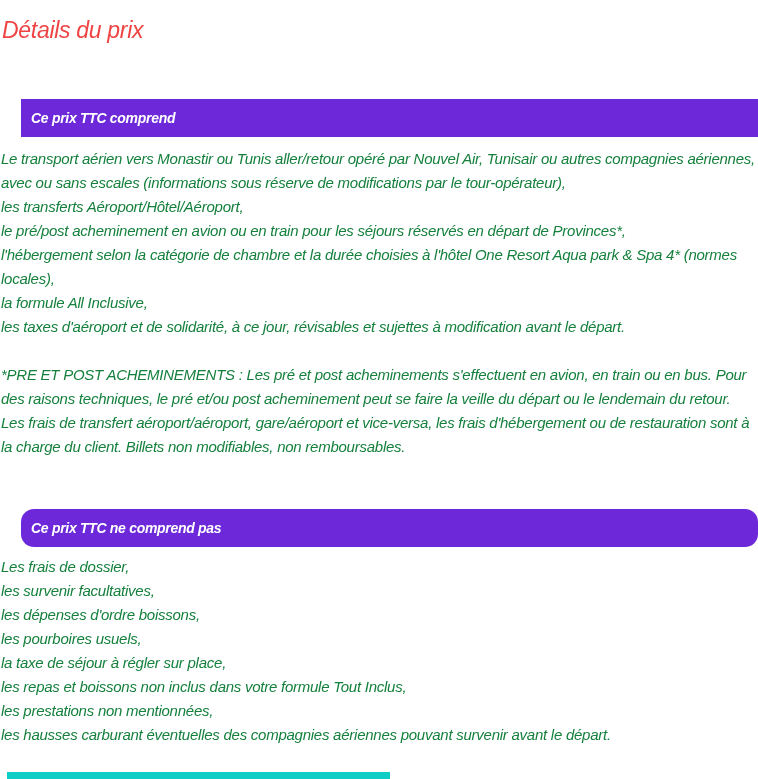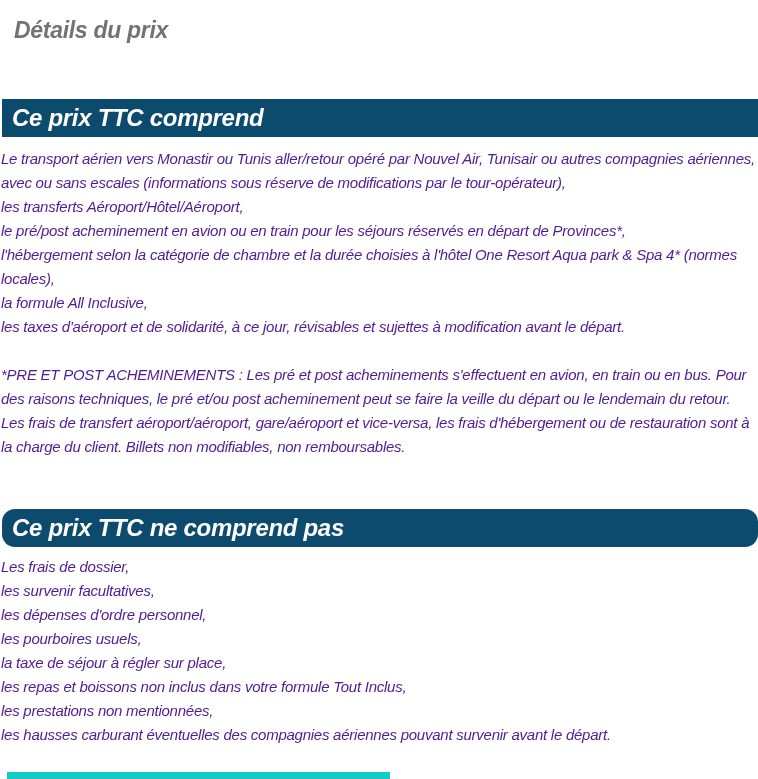--- a/index.html
+++ b/index.html
@@ -7,51 +7,51 @@
     position: relative;
     width: 758px;
     height: 779px;
     background: #ffffff;
     overflow: hidden;
     font-family: "Liberation Sans", sans-serif;
   }
   .page-title {
     position: absolute;
     top: 17px;
-    left: 14px;
+    left: 2px;
     margin: 0;
     font-size: 23px;
-    font-weight: 700;
+    font-weight: 400;
     font-style: italic;
-    color: #737373;
+    color: #ef4444;
     letter-spacing: -0.3px;
   }
   .banner {
     position: absolute;
-    left: 2px;
+    left: 21px;
     right: 0;
     height: 38px;
-    background: #0c4a6e;
+    background: #6d28d9;
     color: #ffffff;
-    font-size: 24px;
+    font-size: 14px;
     font-weight: 700;
     font-style: italic;
     line-height: 38px;
     padding-left: 10px;
     box-sizing: border-box;
     letter-spacing: -0.3px;
     white-space: nowrap;
   }
   .banner-included { top: 99px; }
   .banner-excluded { top: 509px; border-radius: 13px; }
   .body-text {
     position: absolute;
     left: 1px;
     width: 755px;
-    color: #4c1d95;
+    color: #15803d;
     font-style: italic;
     font-size: 15px;
     line-height: 24px;
     letter-spacing: -0.25px;
   }
   .body-text p { margin: 0; }
   .included-items { top: 147px; }
   .acheminements-note { top: 363px; }
   .excluded-items { top: 555px; }
   .partial-banner {
@@ -87,21 +87,21 @@
     <p>*PRE ET POST ACHEMINEMENTS : Les pré et post acheminements s'effectuent en avion, en train ou en bus. Pour des raisons techniques, le pré et/ou post acheminement peut se faire la veille du départ ou le lendemain du retour. Les frais de transfert aéroport/aéroport, gare/aéroport et vice-versa, les frais d'hébergement ou de restauration sont à la charge du client. Billets non modifiables, non remboursables.</p>
   </div>
 
   <div class="banner banner-excluded">
     <span>Ce prix TTC ne comprend pas</span>
   </div>
 
   <div class="body-text excluded-items">
     <p>Les frais de dossier,</p>
     <p>les survenir facultatives,</p>
-    <p>les dépenses d'ordre personnel,</p>
+    <p>les dépenses d'ordre boissons,</p>
     <p>les pourboires usuels,</p>
     <p>la taxe de séjour à régler sur place,</p>
     <p>les repas et boissons non inclus dans votre formule Tout Inclus,</p>
     <p>les prestations non mentionnées,</p>
     <p>les hausses carburant éventuelles des compagnies aériennes pouvant survenir avant le départ.</p>
   </div>
 
   <div class="partial-banner"></div>
 
 </div>

